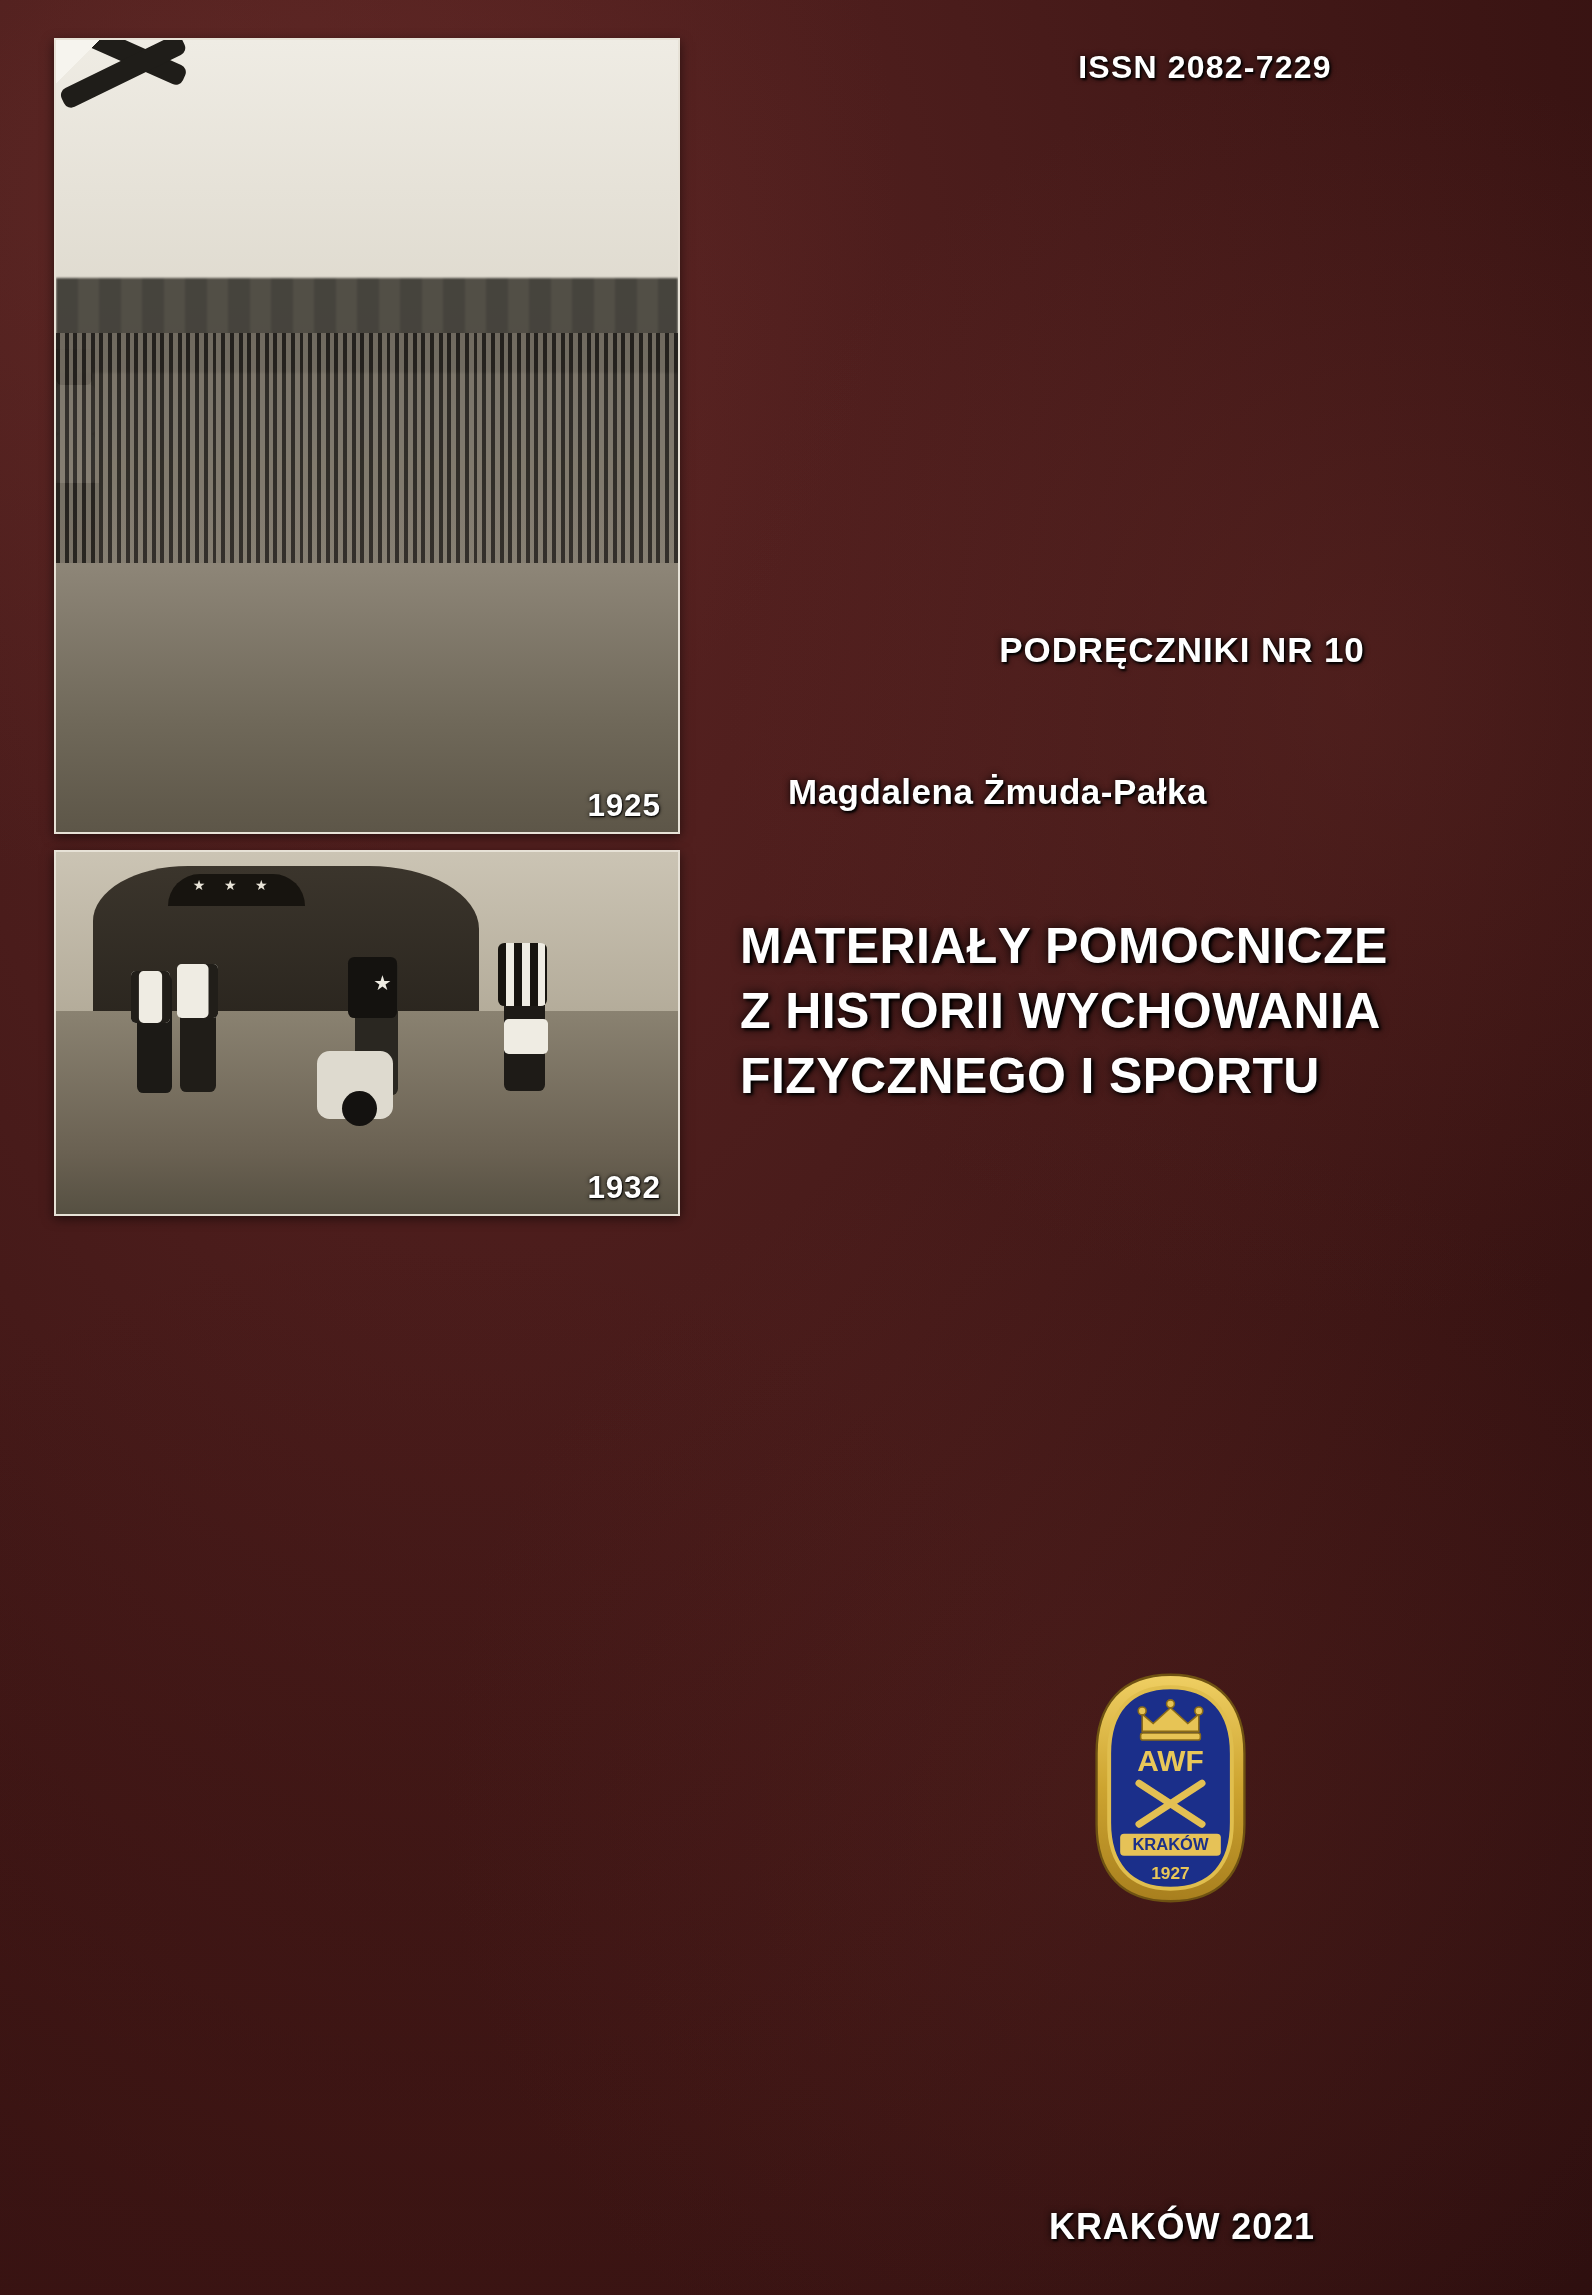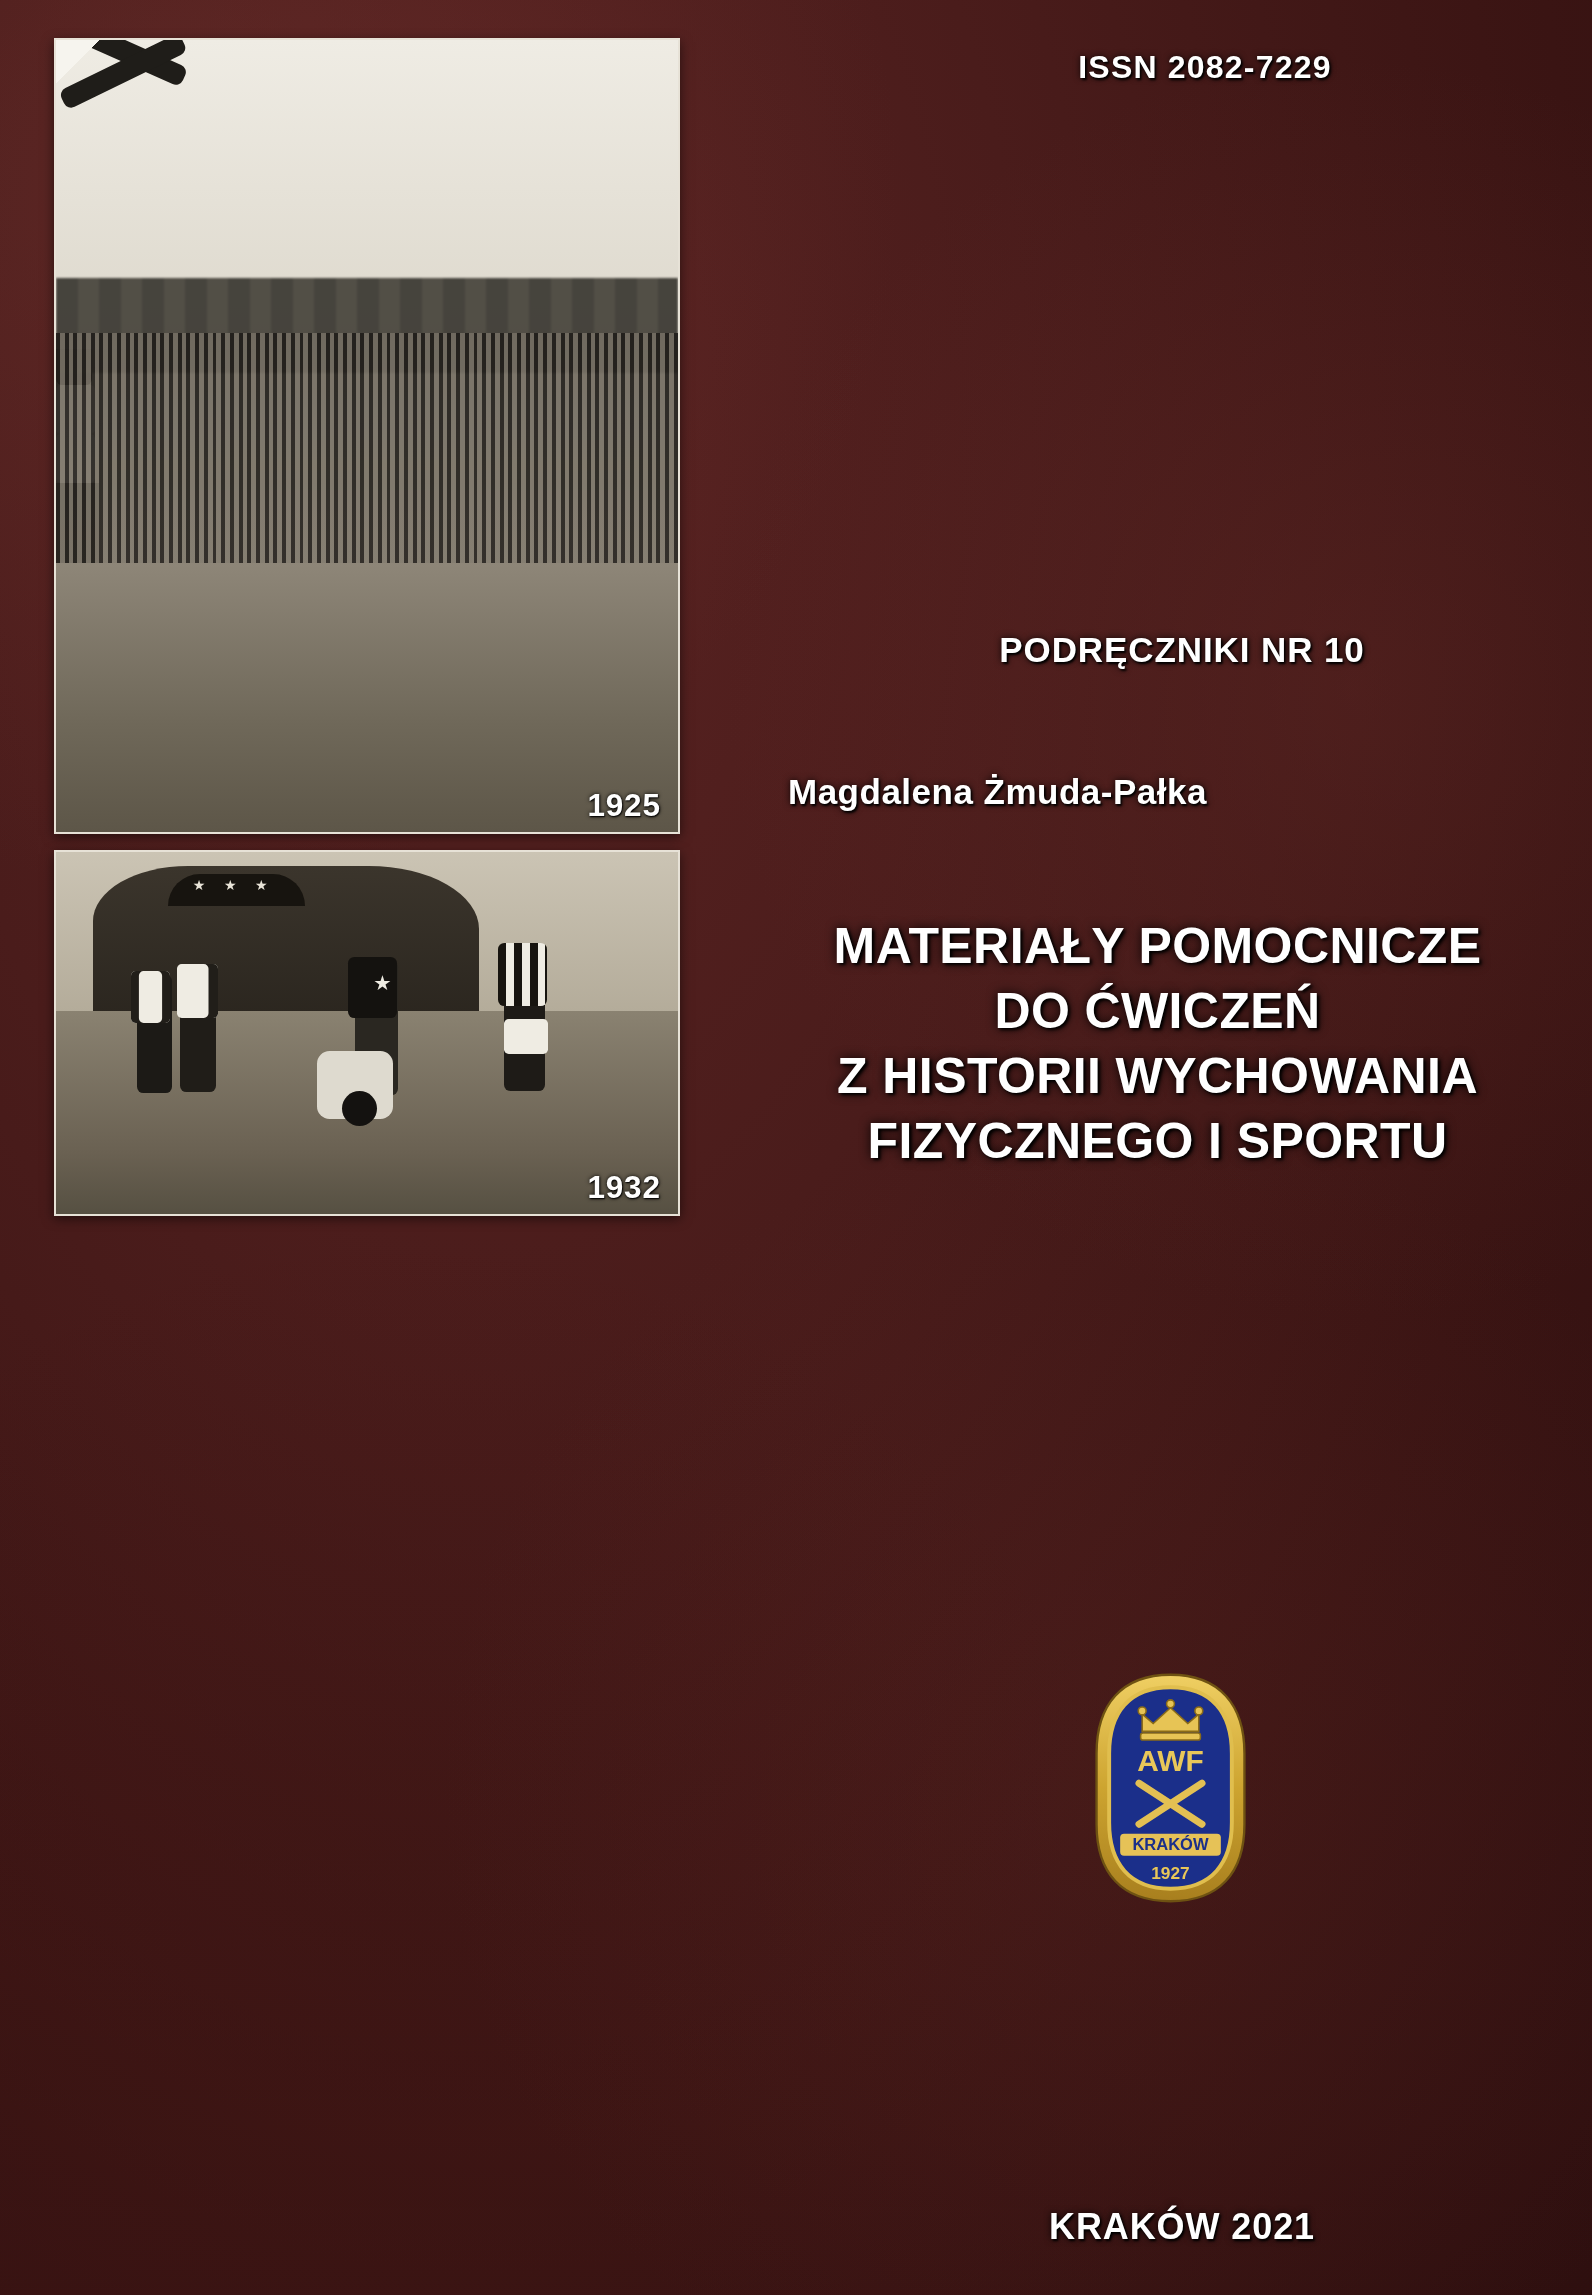--- a/index.html
+++ b/index.html
@@ -222,21 +222,21 @@
     font-weight: bold;
     letter-spacing: 0.5px;
     text-shadow: 0 0 7.9px rgba(0,0,0,0.85), 1.6px 1.6px 2.4px #000;
     z-index: 4;
   }
   .title {
     position: absolute;
     top: 914px;
     left: 740px;
     width: 835px;
-    text-align: center;
+    text-align: left;
     color: #ffffff;
     font-size: 50px;
     font-weight: bold;
     line-height: 1.30;
     letter-spacing: 0.4px;
     text-shadow: 0 0 11px rgba(0,0,0,0.9), 2.4px 2.4px 3.2px #000;
     z-index: 4;
   }
   .title-line { display: block; white-space: nowrap; }
 
@@ -317,21 +317,20 @@
   </div>
 
   <div class="issn">ISSN 2082-7229</div>
 
   <div class="series">PODRĘCZNIKI NR 10</div>
 
   <div class="author">Magdalena Żmuda-Pałka</div>
 
   <div class="title">
     <span class="title-line">MATERIAŁY POMOCNICZE</span>
-    <span class="title-line">DO ĆWICZEŃ</span>
     <span class="title-line">Z HISTORII WYCHOWANIA</span>
     <span class="title-line">FIZYCZNEGO I SPORTU</span>
   </div>
 
   <div class="logo">
     <svg viewBox="0 0 212 300" width="167" height="236">
       <defs>
         <linearGradient id="goldg" x1="0" y1="0" x2="0" y2="1">
           <stop offset="0%" stop-color="#efcf63"></stop>
           <stop offset="50%" stop-color="#cda430"></stop>

